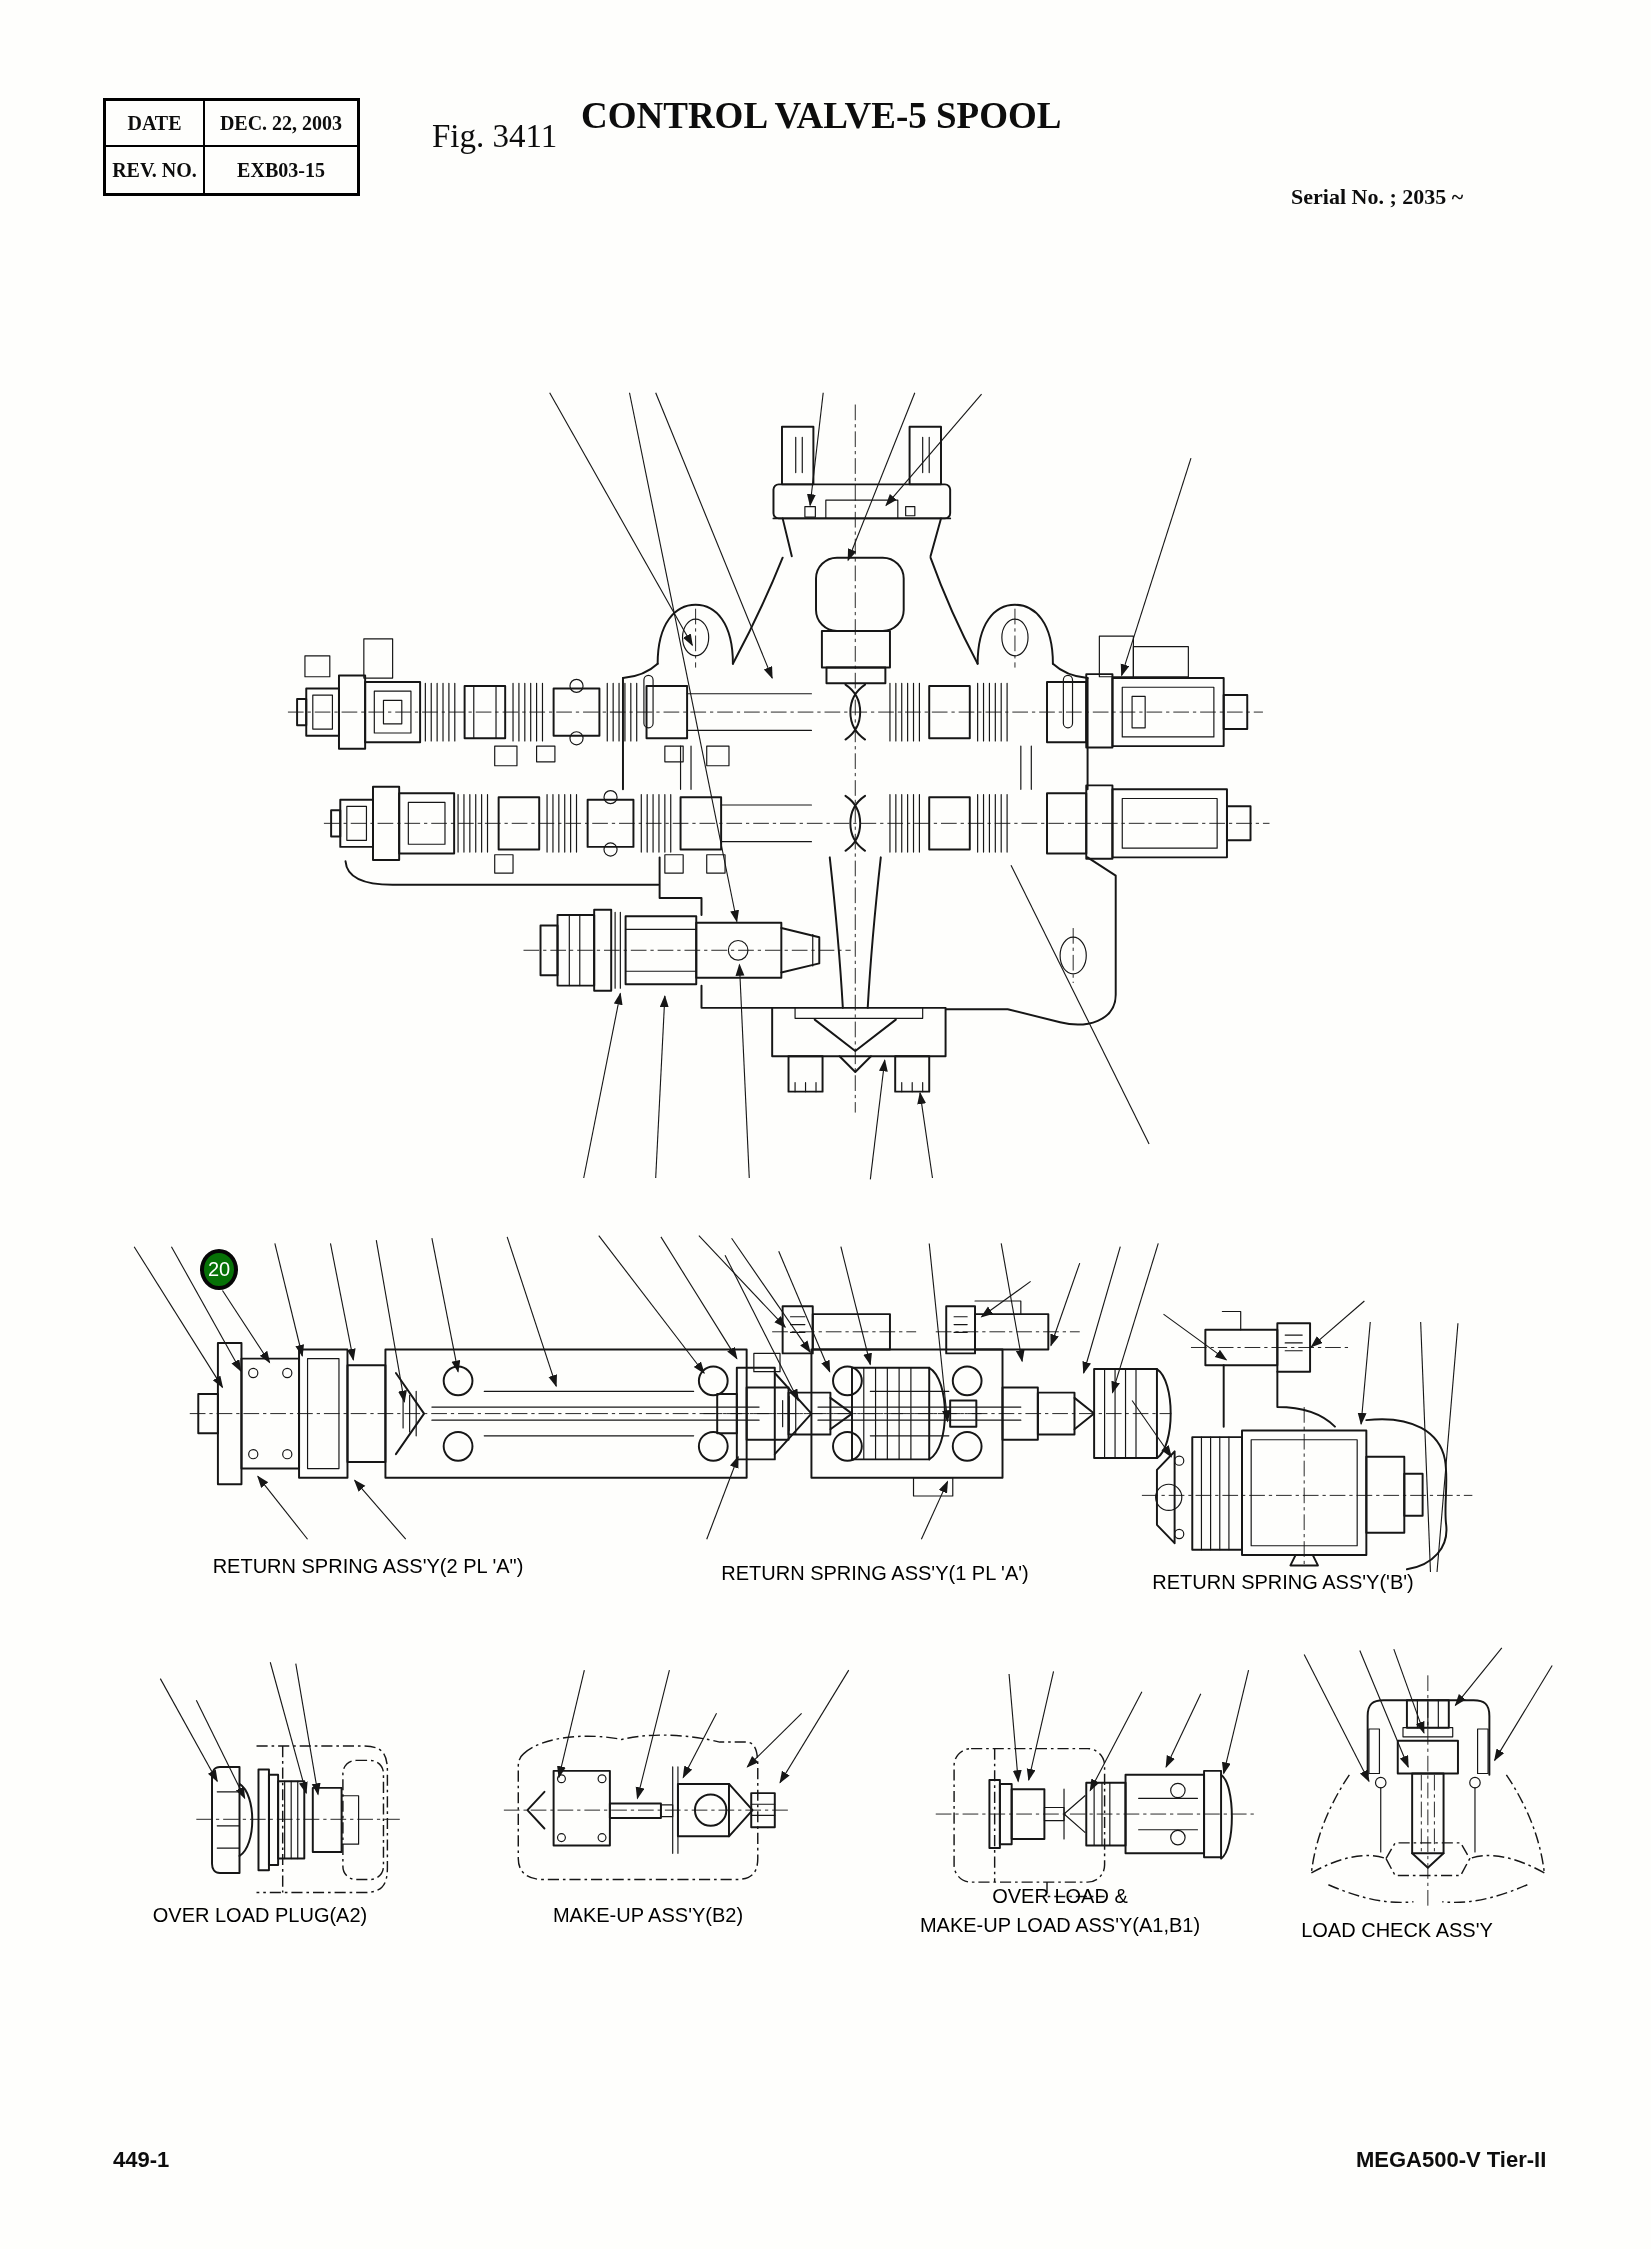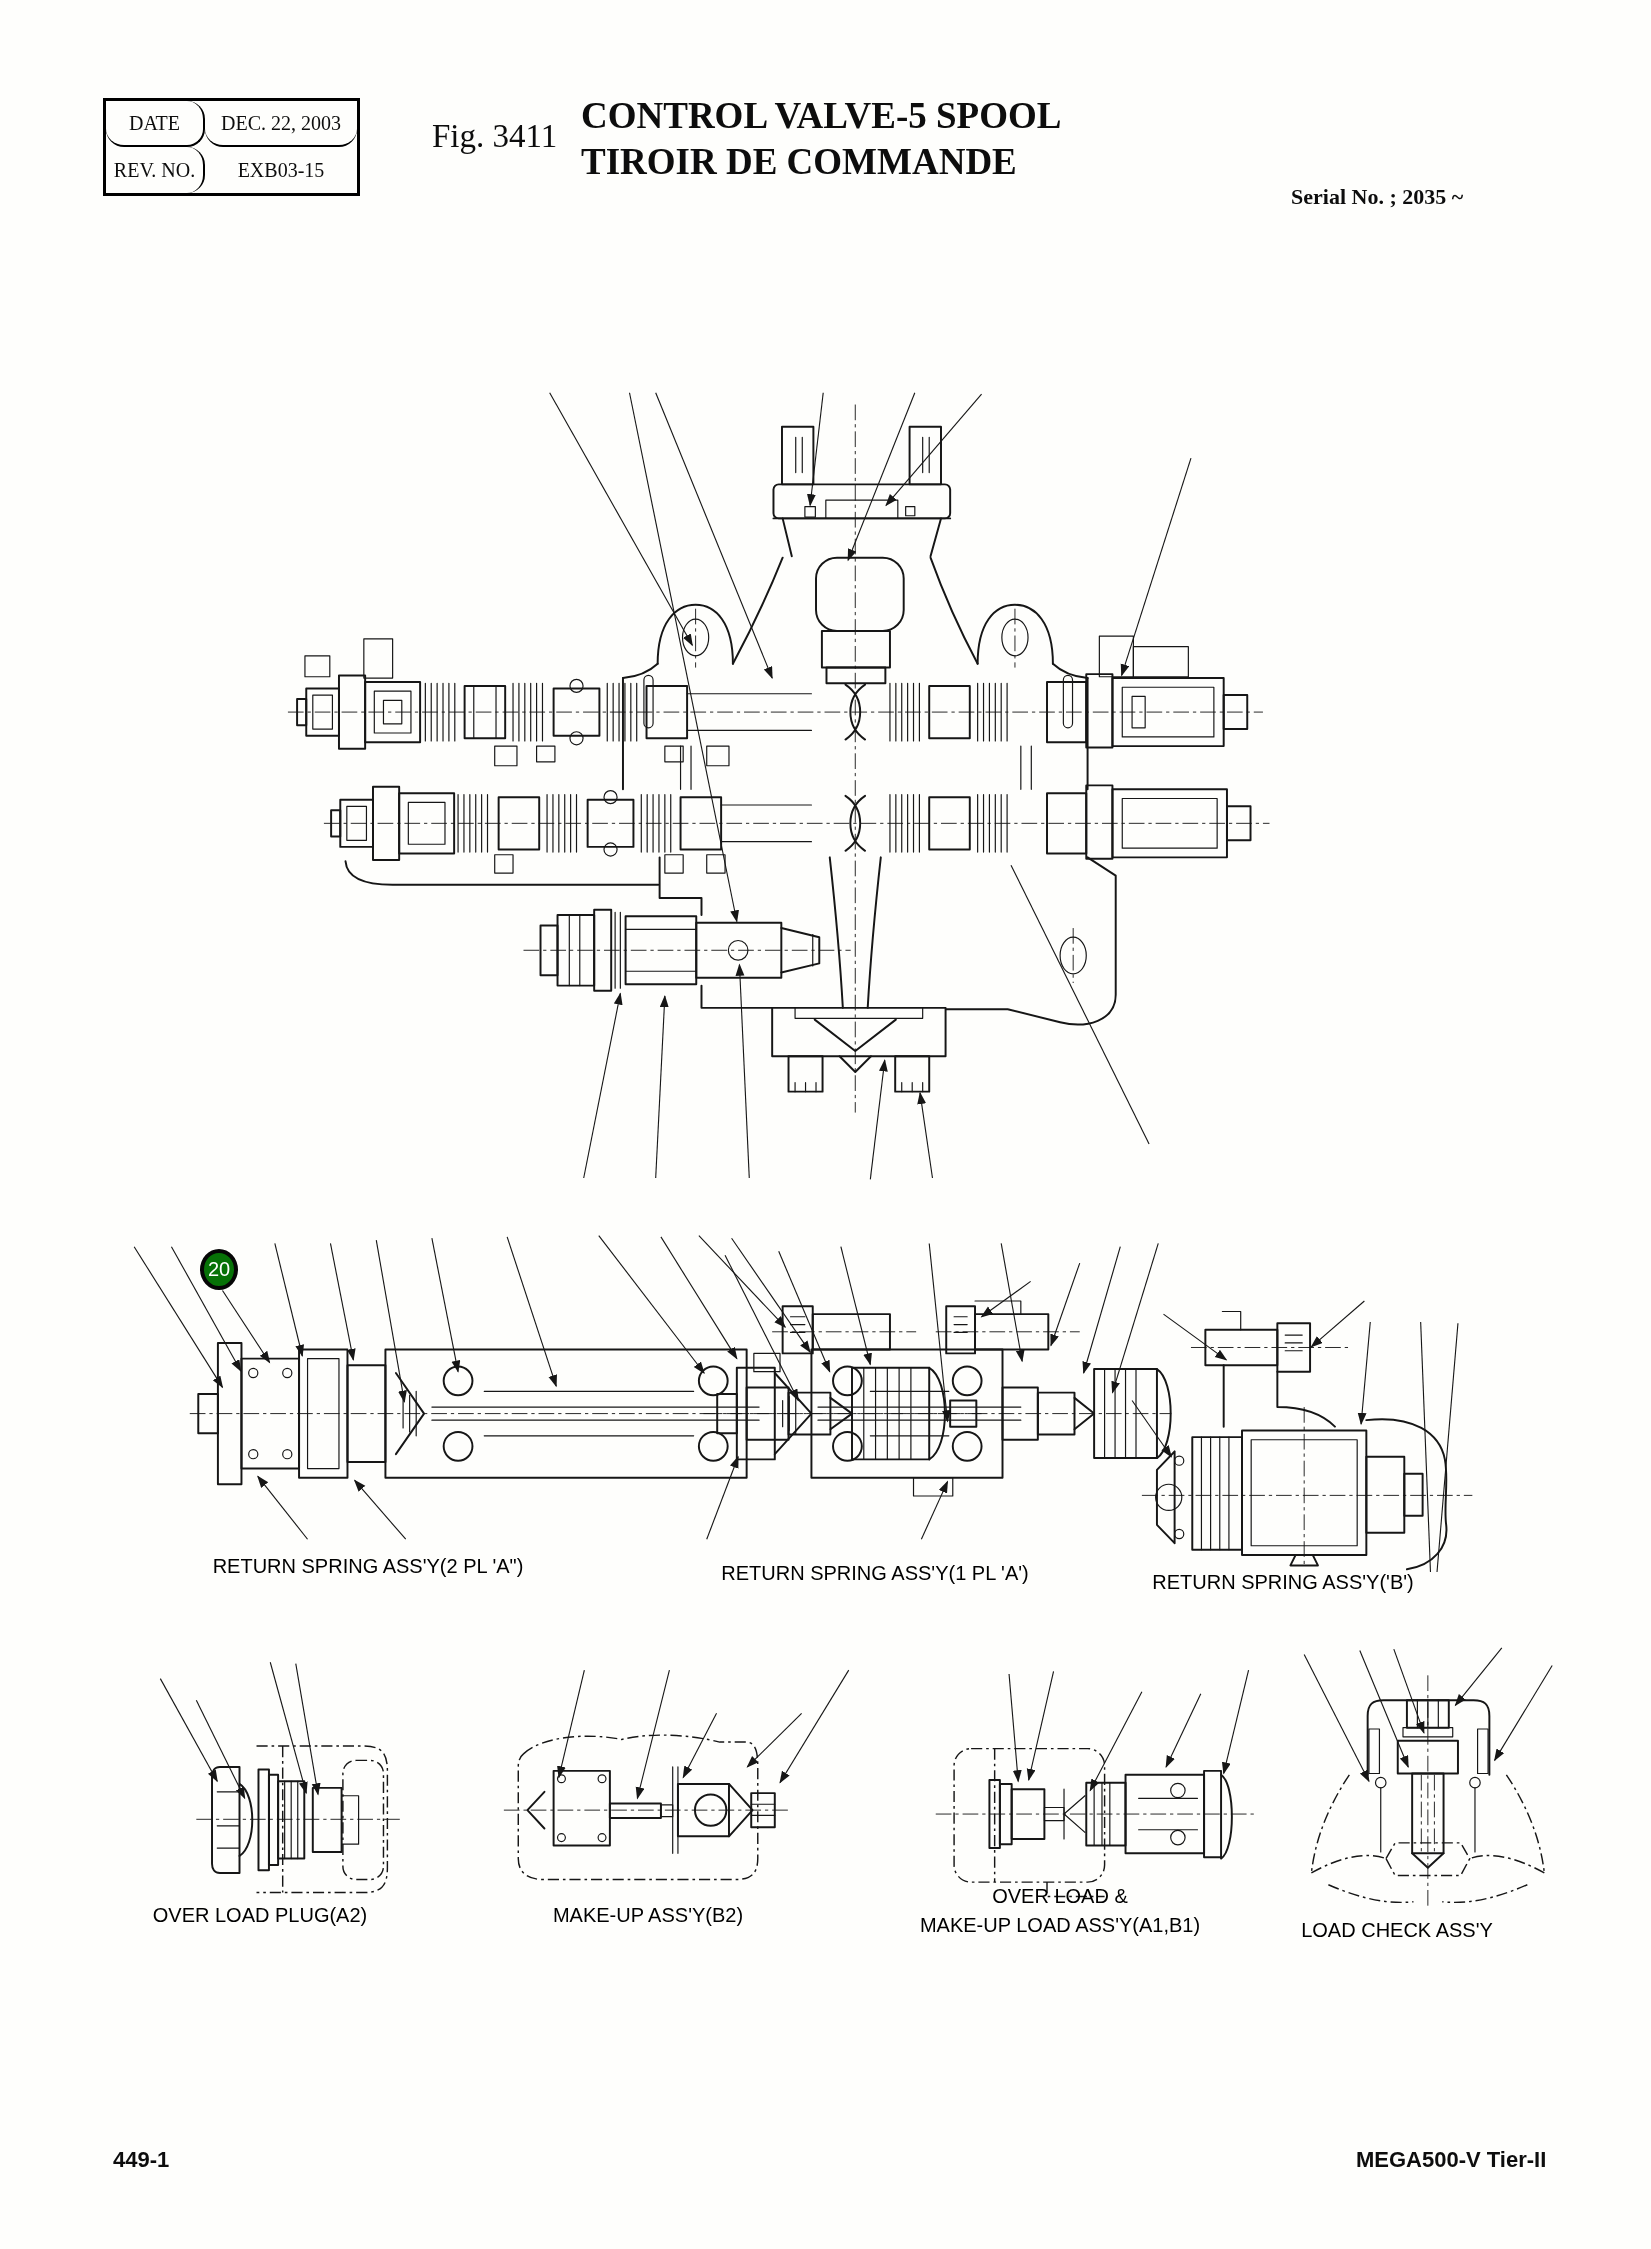--- a/index.html
+++ b/index.html
@@ -7,21 +7,21 @@
     position:relative;width:1651px;height:2250px;background:#fefefc;
     font-family:"Liberation Serif", serif;color:#0d0d0d;overflow:hidden;
   }
   
   #info-table{
     position:absolute;left:103px;top:98px;width:251px;height:92px;
     border:3.9px solid #000;display:grid;grid-template-columns:99px 1fr;grid-template-rows:1fr 1fr;
   }
   #info-table .cell{
     display:flex;align-items:center;justify-content:center;
-    font-weight:normal;font-size:20px;letter-spacing:0px;white-space:nowrap;border-radius:18px;
+    font-weight:bold;font-size:20px;letter-spacing:0px;white-space:nowrap;
   }
   #info-table .c1{border-right:2px solid #000;}
   #info-table .r1{border-bottom:2px solid #000;}
   .fig-no{position:absolute;left:432px;top:118px;font-weight:normal;font-size:33px;}
   .title-block{position:absolute;left:581px;top:93px;font-weight:bold;font-size:37px;line-height:46px;white-space:nowrap;}
   .serial{position:absolute;left:1291px;top:184px;font-weight:bold;font-size:22px;white-space:nowrap;}
   
   .sublabel{
     position:absolute;transform:translateX(-50%);
     font-family:"Liberation Sans", sans-serif;font-size:20px;color:#000;white-space:nowrap;text-align:center;line-height:29px;
@@ -440,21 +440,20 @@
     <div class="cell c1 r1">DATE</div>
     <div class="cell r1">DEC. 22, 2003</div>
     <div class="cell c1">REV. NO.</div>
     <div class="cell">EXB03-15</div>
   </div>
 
   <div class="fig-no">Fig. 3411</div>
 
   <div class="title-block">
     <div>CONTROL VALVE-5 SPOOL</div>
-    <div>TIROIR DE COMMANDE</div>
   </div>
 
   <div class="serial">Serial No. ; 2035 ~</div>
 
   <div id="badge">
     <span>20</span>
   </div>
 
   <div class="sublabel" style="left:368px;top:1552px;">RETURN SPRING ASS'Y(2 PL 'A")</div>
   <div class="sublabel" style="left:875px;top:1559px;">RETURN SPRING ASS'Y(1 PL 'A')</div>

